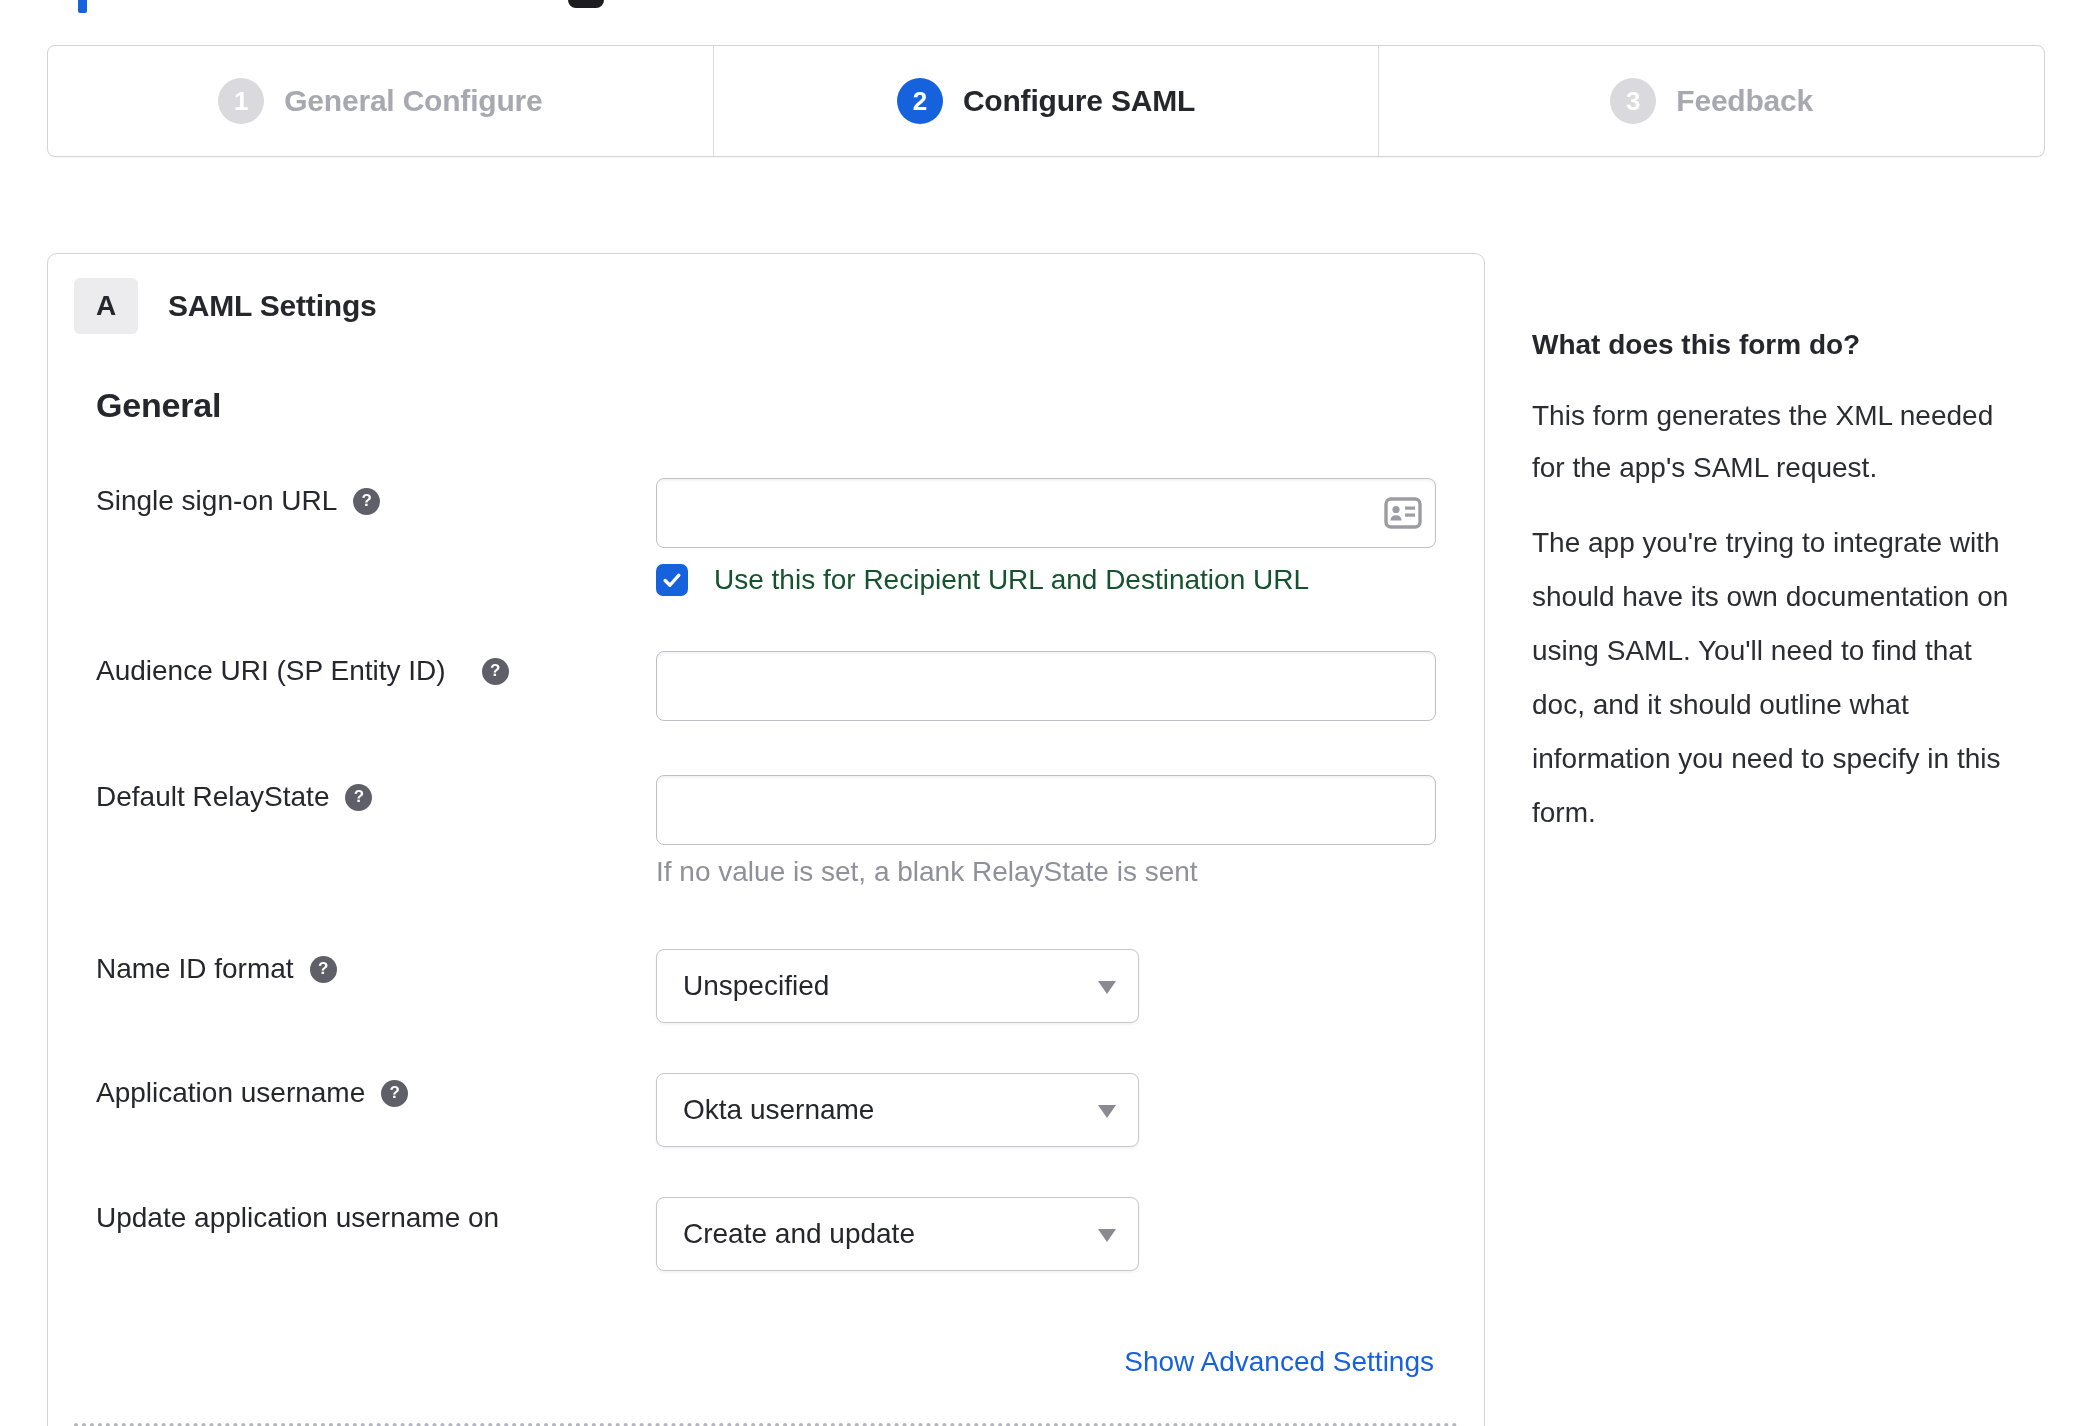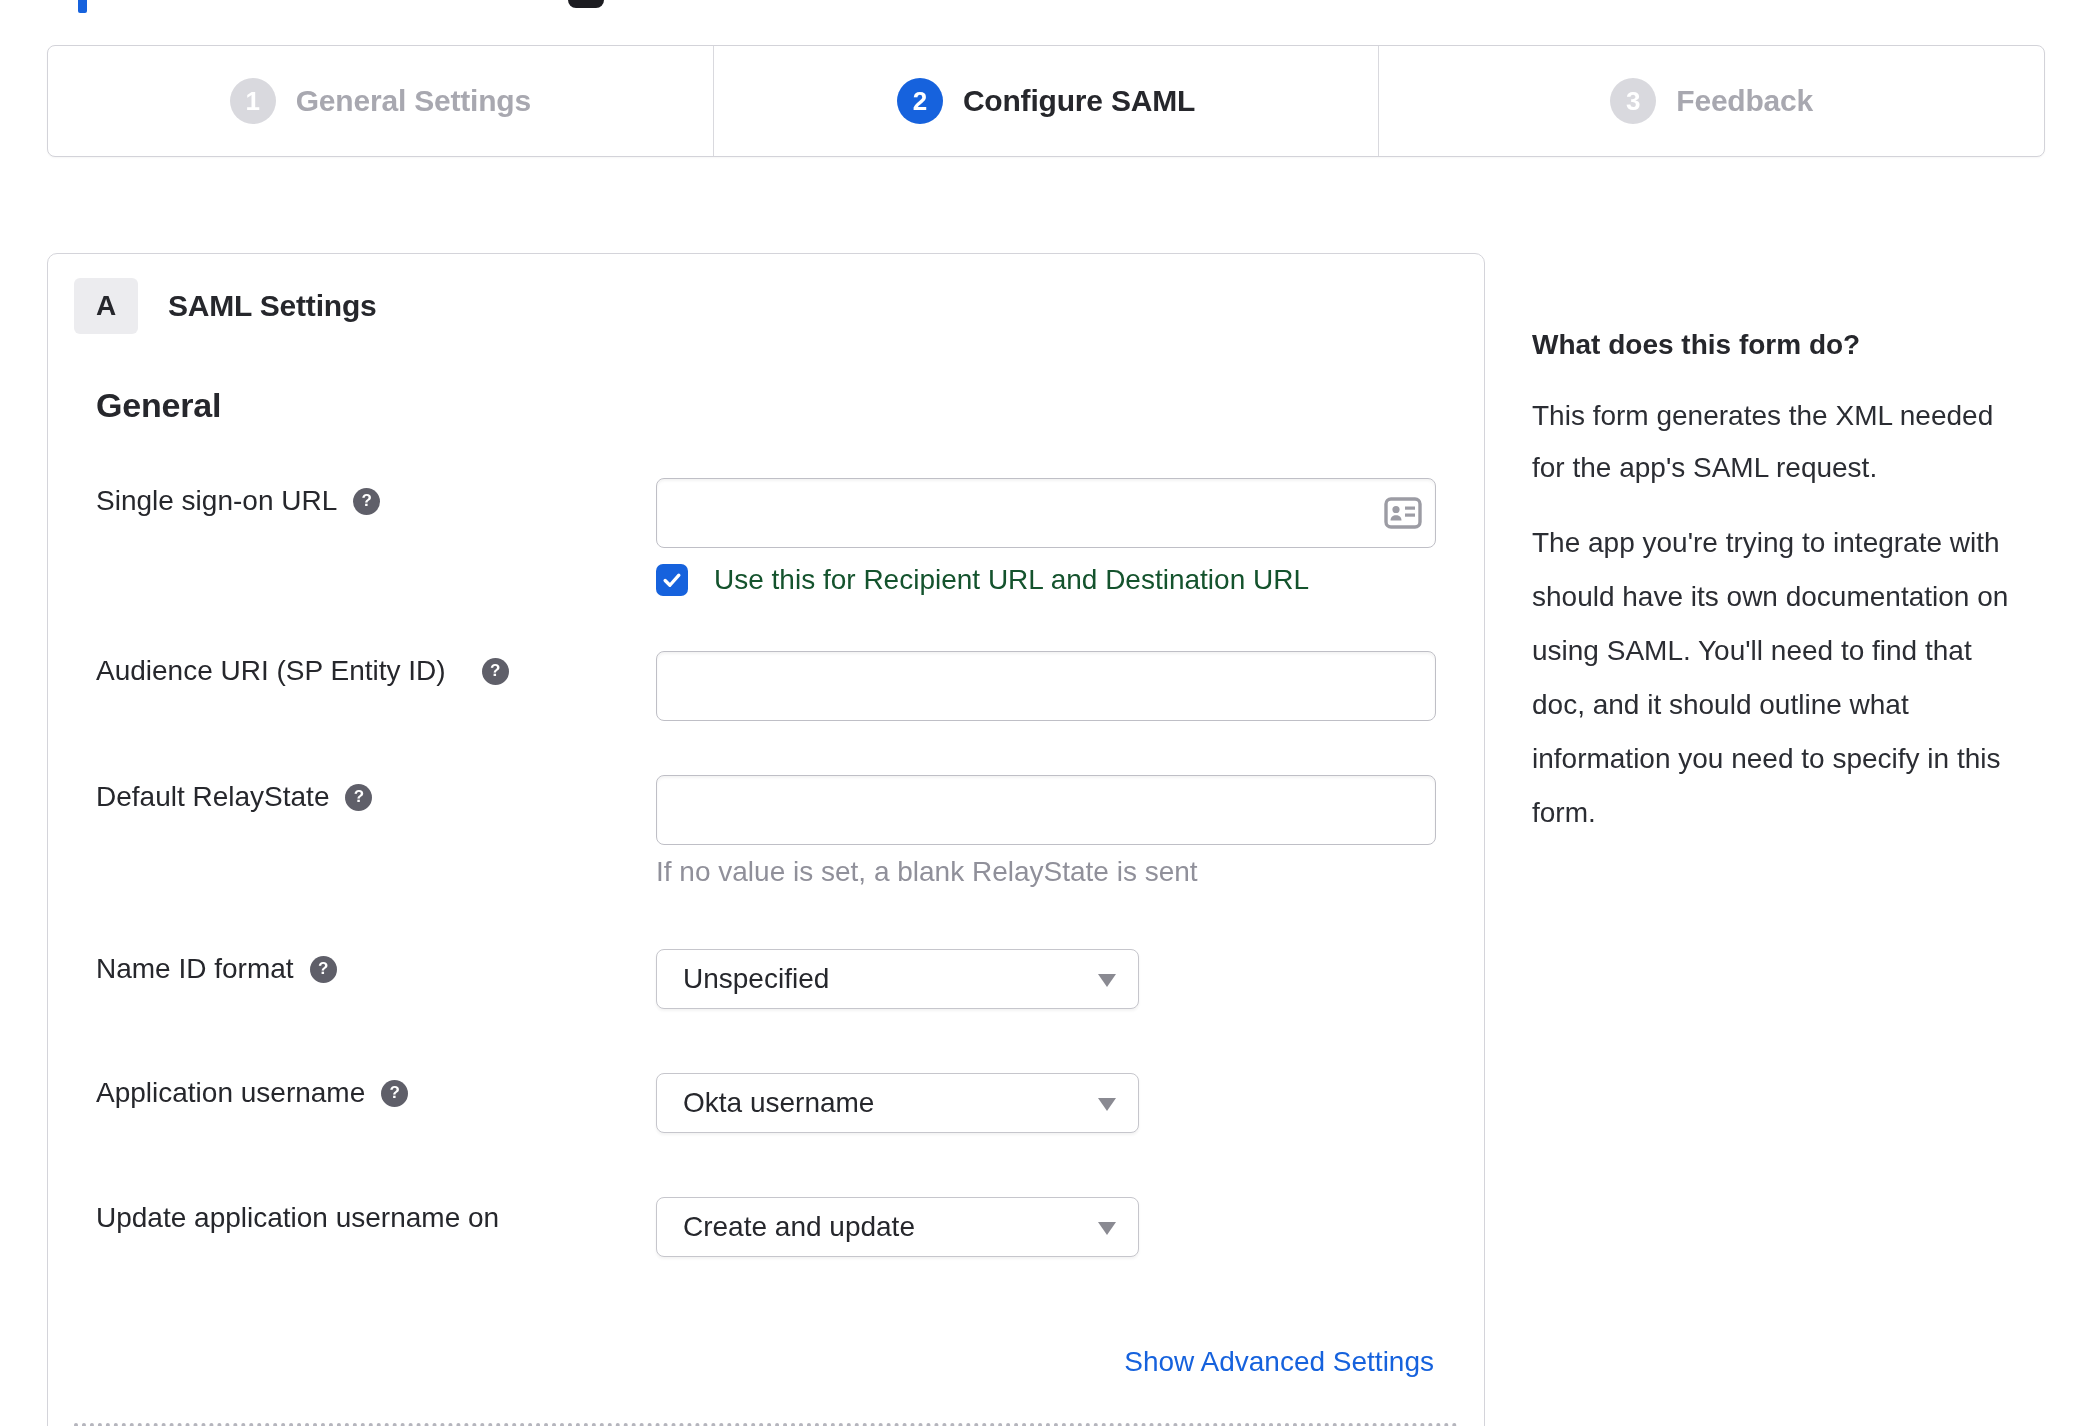--- a/index.html
+++ b/index.html
@@ -44,21 +44,21 @@
                 font-family:"Liberation Sans", sans-serif; font-size:28px; color:#26272c; padding:0 60px 0 24px; outline:none; }
   .input-icon { position:absolute; width:38px; height:32px; pointer-events:none; }
 
   .checkbox-row { position:absolute; left:608px; display:flex; align-items:center; gap:26px; cursor:pointer; }
   .checkbox-box { width:32px; height:32px; background:#1662dd; border-radius:7px;
                   display:flex; align-items:center; justify-content:center; flex:0 0 auto; }
   .checkbox-label { font-size:28px; color:#14532d; }
 
   .field-hint { position:absolute; left:608px; font-size:28px; color:#90909a; line-height:36px; }
 
-  .select-box { position:absolute; left:608px; width:483px; height:60px; background:#fff;
+  .select-box { position:absolute; left:608px; width:483px; height:74px; background:#fff;
                 border:1px solid #c6c6cc; border-radius:8px; box-shadow:0 2px 3px rgba(0,0,0,0.05);
                 display:flex; align-items:center; padding:0 56px 0 26px; cursor:pointer; }
   .select-value { font-size:28px; color:#26272c; }
   .select-caret { position:absolute; right:22px; top:50%; margin-top:-5px;
                   width:0; height:0; border-left:9px solid transparent; border-right:9px solid transparent;
                   border-top:13px solid #8a8a92; }
 
   .advanced-link { position:absolute; right:50px; top:1092px; font-size:28px; color:#1662dd;
                    text-decoration:none; cursor:pointer; }
   .dotted-divider { position:absolute; left:26px; right:26px; top:1169px; height:0;
@@ -77,21 +77,21 @@
 <div class="viewport">
 
   <div class="frag-blue"></div>
   <div class="frag-black"></div>
 
   <nav class="stepper">
     <div class="step">
       <span class="step-circle">
           <span>1</span>
         </span>
-      <span class="step-label">General Settings</span>
+      <span class="step-label">General Configure</span>
     </div>
     <div class="step active">
       <span class="step-circle">
           <span>2</span>
         </span>
       <span class="step-label">Configure SAML</span>
     </div>
     <div class="step">
       <span class="step-circle">
           <span>3</span>

